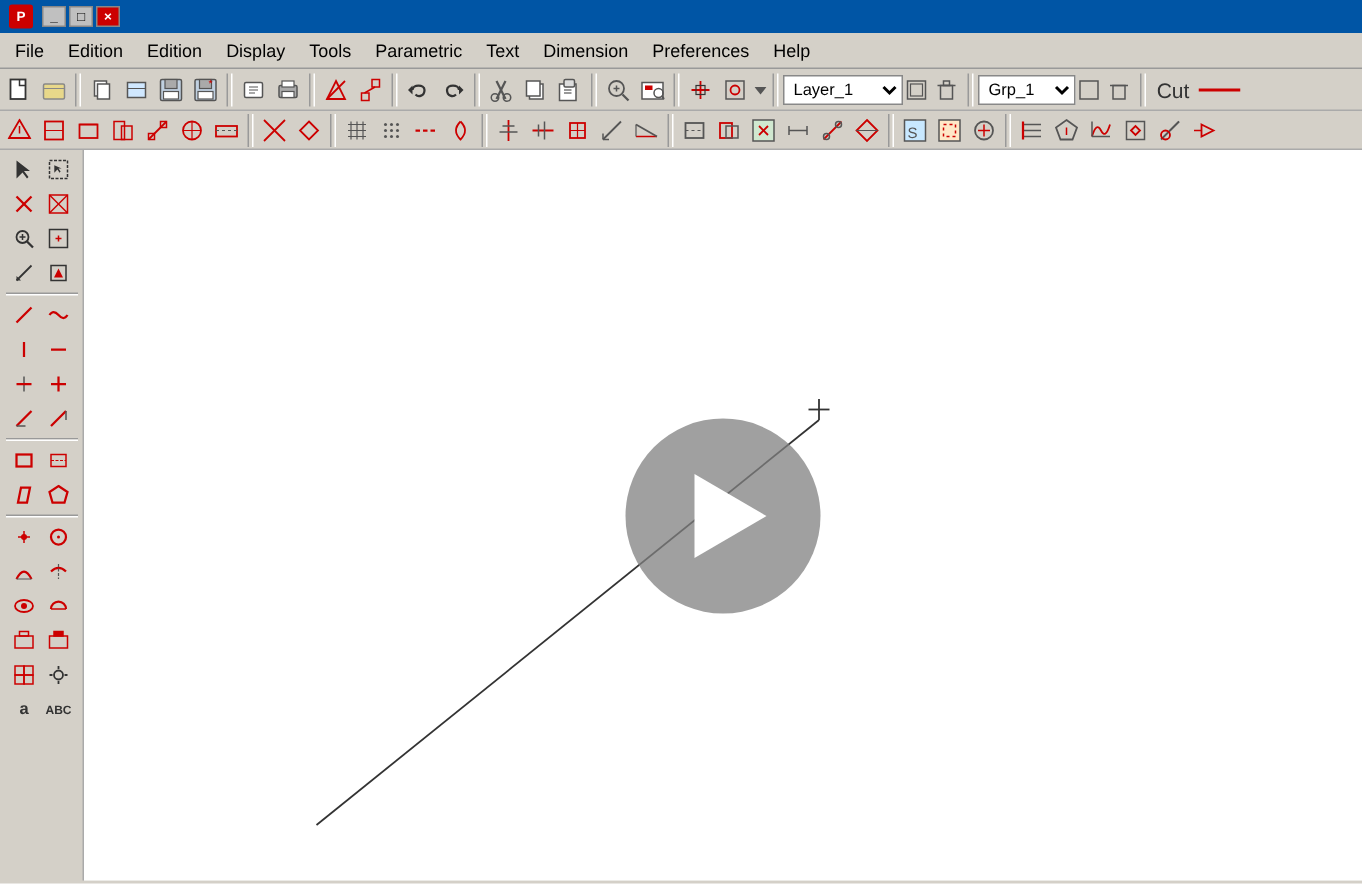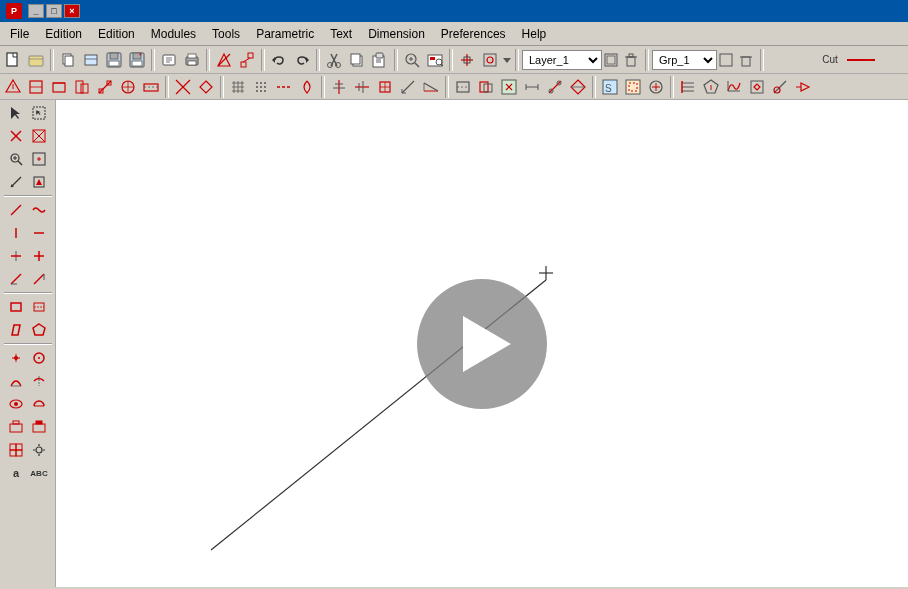--- a/index.html
+++ b/index.html
@@ -190,21 +190,21 @@
     <div class="win-btn">_</div>
     <div class="win-btn">□</div>
     <div class="win-btn" style="background:#cc0000;color:white;">×</div>
   </div>
 </div>
 
 <div id="menu-bar">
   <div class="menu-item">File</div>
   <div class="menu-item">Edition</div>
   <div class="menu-item">Edition</div>
-  <div class="menu-item">Modules</div>
+  <div class="menu-item">Display</div>
   <div class="menu-item">Tools</div>
   <div class="menu-item">Parametric</div>
   <div class="menu-item">Text</div>
   <div class="menu-item">Dimension</div>
   <div class="menu-item">Preferences</div>
   <div class="menu-item">Help</div>
 </div>
 
 <div class="toolbar-row">
 
@@ -380,21 +380,21 @@
       </svg>
   </div>
   <div class="tb-btn">
     <svg width="14" height="14" viewBox="0 0 14 14">
         <rect x="3" y="4" width="8" height="9" fill="none" stroke="#555" stroke-width="1"></rect>
         <line x1="1" y1="4" x2="13" y2="4" stroke="#555" stroke-width="1"></line>
       </svg>
   </div>
   <div class="tb-sep"></div>
 
-  <div class="tb-btn" style="width:30px; font-size:10px;margin-left:48px;">Cut</div>
+  <div class="tb-btn" style="width:30px; font-size:14px;">Cut</div>
   <div class="tb-btn" style="width:30px;">
     <svg width="28" height="4" viewBox="0 0 28 4">
         <line x1="0" y1="2" x2="28" y2="2" stroke="#cc0000" stroke-width="2"></line>
       </svg>
   </div>
 </div>
 
 <div class="toolbar-row" style="height:26px;">
 
   <div class="tb-btn">

